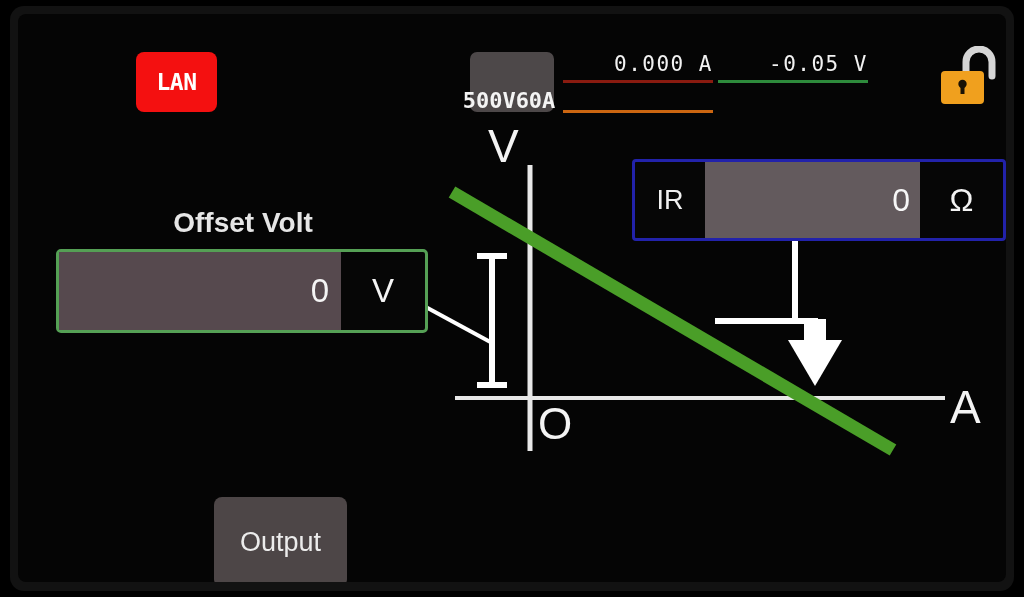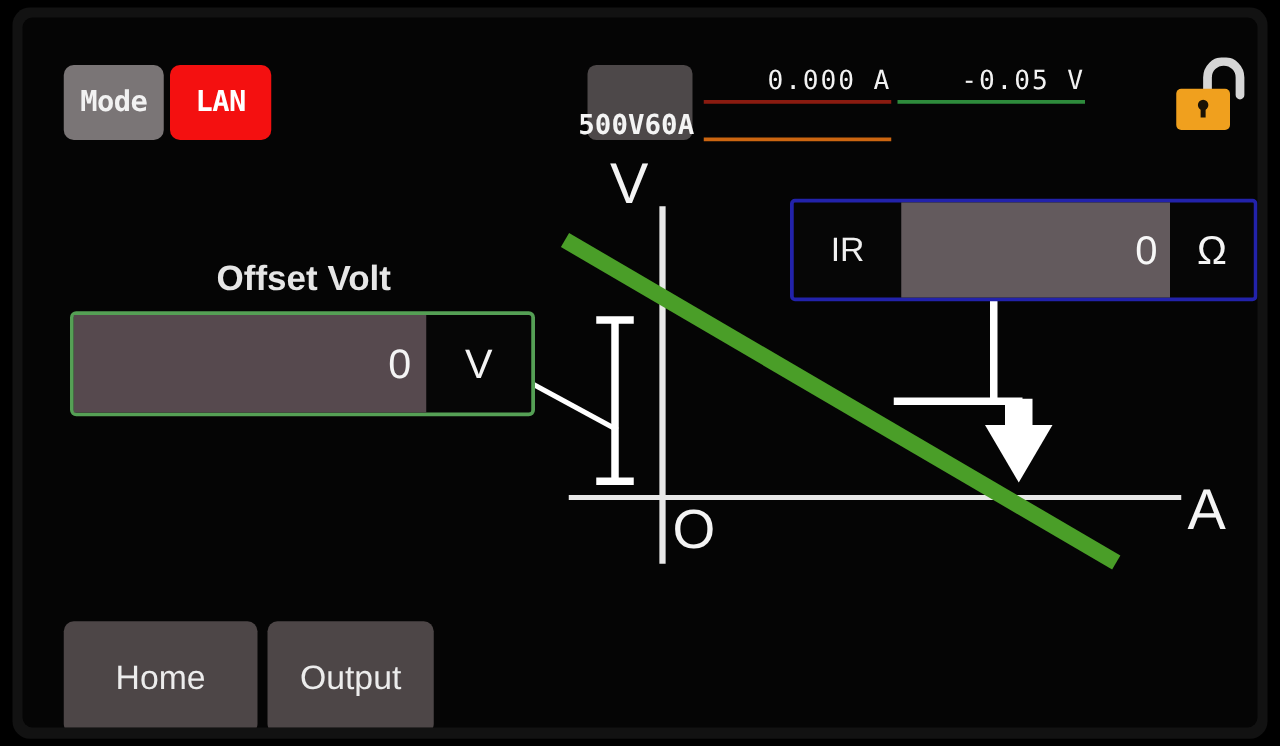--- a/index.html
+++ b/index.html
@@ -165,21 +165,21 @@
     left: 614px; top: 145px;
     width: 374px; height: 82px;
     border: 3px solid #2222aa;
     border-radius: 4px;
     box-sizing: border-box;
     background: #060606;
     display: flex;
     align-items: stretch;
   }
   #ir-label {
-    width: 86px;
+    width: 70px;
     display: flex;
     align-items: center;
     justify-content: center;
     color: #f0f0f0;
     font-size: 27px;
   }
   #ir-input {
     width: 215px;
     background: #635a5d;
     display: flex;
@@ -233,21 +233,20 @@
   #btn-output { left: 196px; top: 483px; width: 133px; height: 90px; }
 </style>
 </head>
 <body>
 
 <div id="device">
   <div id="bezel"></div>
 
   <div id="screen">
 
-    <div class="btn-mode">Mode</div>
     <div class="btn-lan">LAN</div>
 
     <div class="range-box">
       <span>500V</span>
       <span>60A</span>
     </div>
 
     <div class="meter" id="meter-current">0.000 A</div>
     <div class="meter-rule" id="rule-current"></div>
 
@@ -297,23 +296,20 @@
       <div id="offset-input">0</div>
       <div id="offset-unit">V</div>
     </div>
 
     <div id="ir-field">
       <div id="ir-label">IR</div>
       <div id="ir-input">0</div>
       <div id="ir-unit">Ω</div>
     </div>
 
-    <div class="bottom-btn" id="btn-home">
-      <span>Home</span>
-    </div>
     <div class="bottom-btn" id="btn-output">
       <span>
         <span>Output</span><br>
       </span>
     </div>
 
   </div>
 </div>
 
 </body></html>

